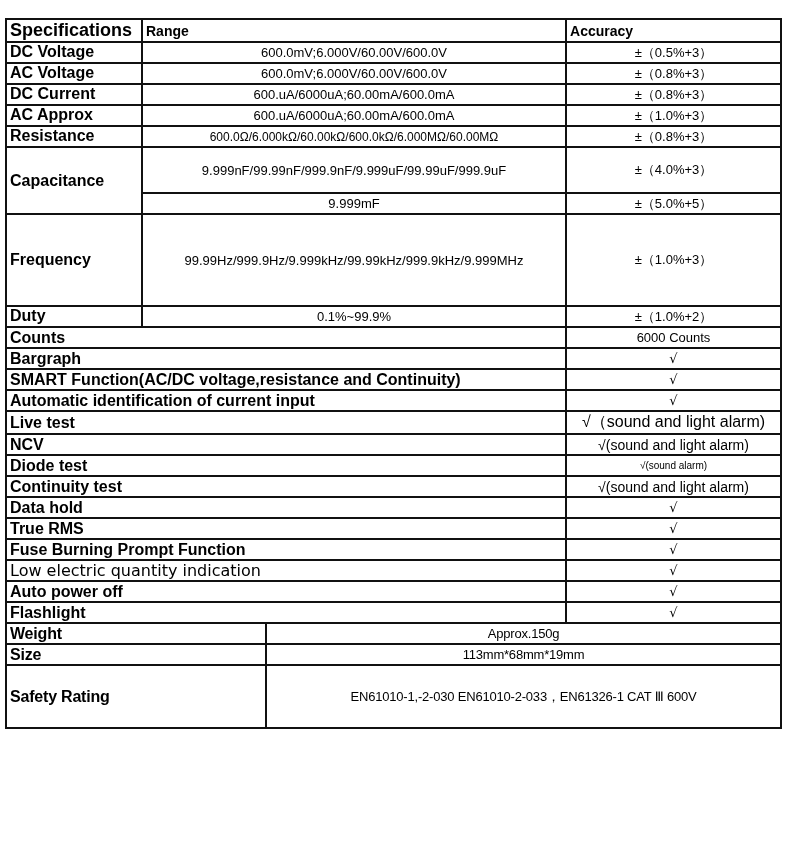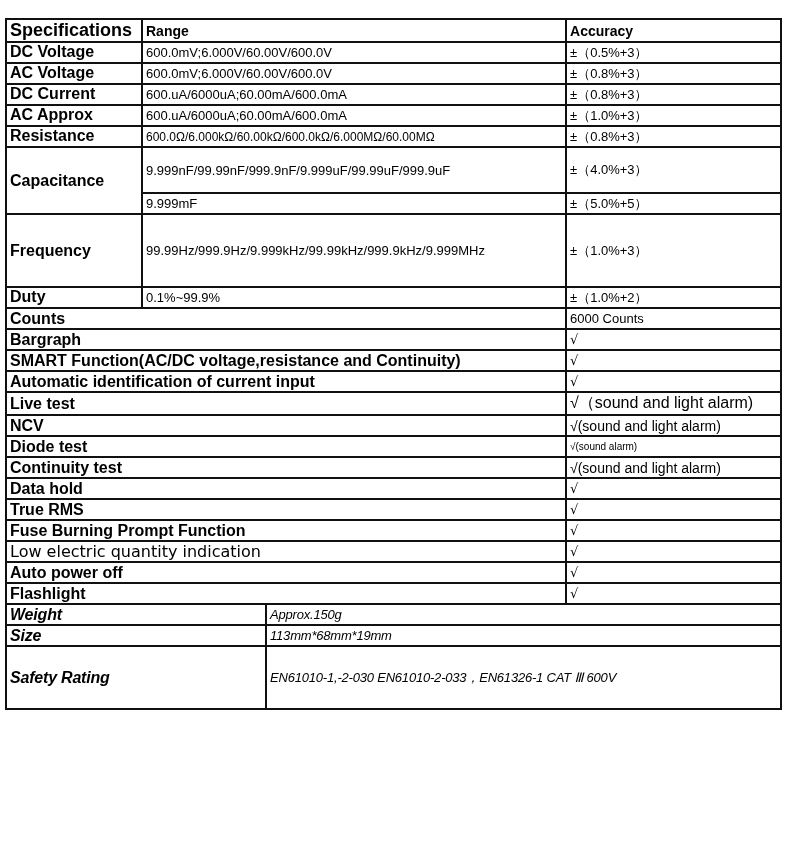--- a/index.html
+++ b/index.html
@@ -15,31 +15,31 @@
       color: #000;
     }
     .spec-table td {
       border: 2px solid #111;
       padding: 0 3px;
       font-size: 13px;
       white-space: nowrap;
       overflow: hidden;
     }
     .spec-table td.lbl { font-weight: bold; text-align: left; font-size: 16px; }
-    .spec-table td.val { }
+    .spec-table td.val { text-align: center; }
     .spec-table td.hdr { font-weight: bold; text-align: left; font-size: 14px; }
     .spec-table td.lbl.hdrlbl { font-size: 18px; }
     .spec-table td.lbl.top { vertical-align: top; }
     .spec-table td.plain { font-weight: normal; font-family: "DejaVu Sans", sans-serif; font-size: 16px; margin-left: 43px; }
     .spec-table td.small { font-size: 12px; }
     .r50 { height: 46px; border-radius: 8px; }
-    .r75 { height: 73px; }
+    .r75 { height: 92px; }
     .r22 { height: 21px; }
     .check { font-family: "DejaVu Sans", sans-serif; font-size: 12px; }
-    .spec-table td.narrow { font-family: "Liberation Sans", sans-serif; letter-spacing: -0.2px; font-style: italic; }
+    .spec-table td.narrow { font-family: "Liberation Sans", sans-serif; letter-spacing: -0.2px; }
   </style>
 </head>
 <body>
 
 <table class="spec-table">
   <colgroup>
     <col style="width:136px">
     <col style="width:124px">
     <col style="width:300px">
     <col style="width:215px">

